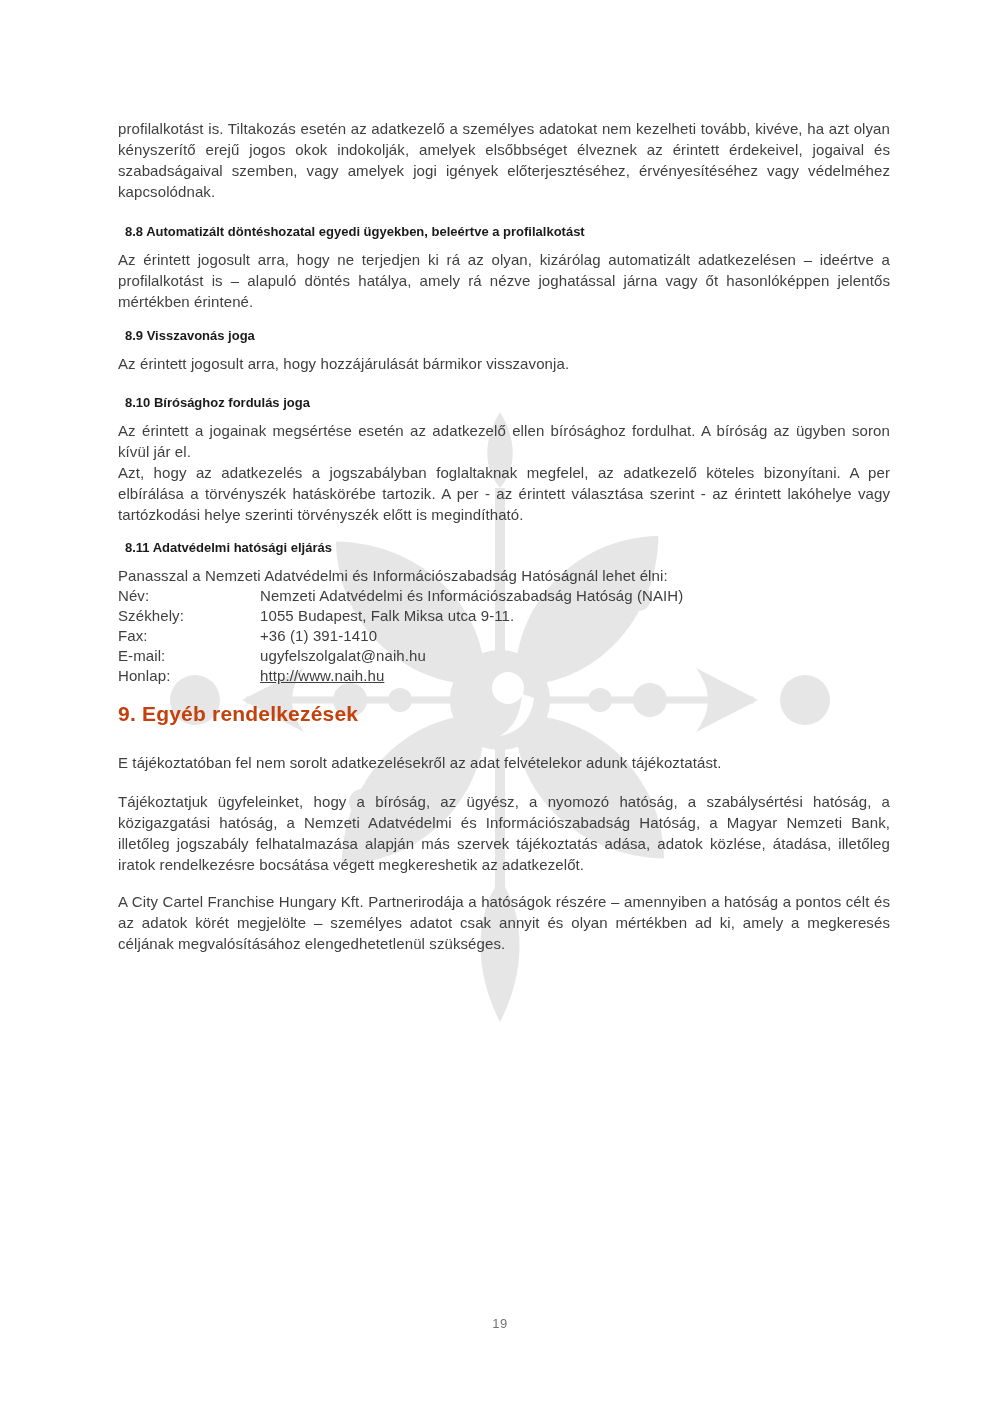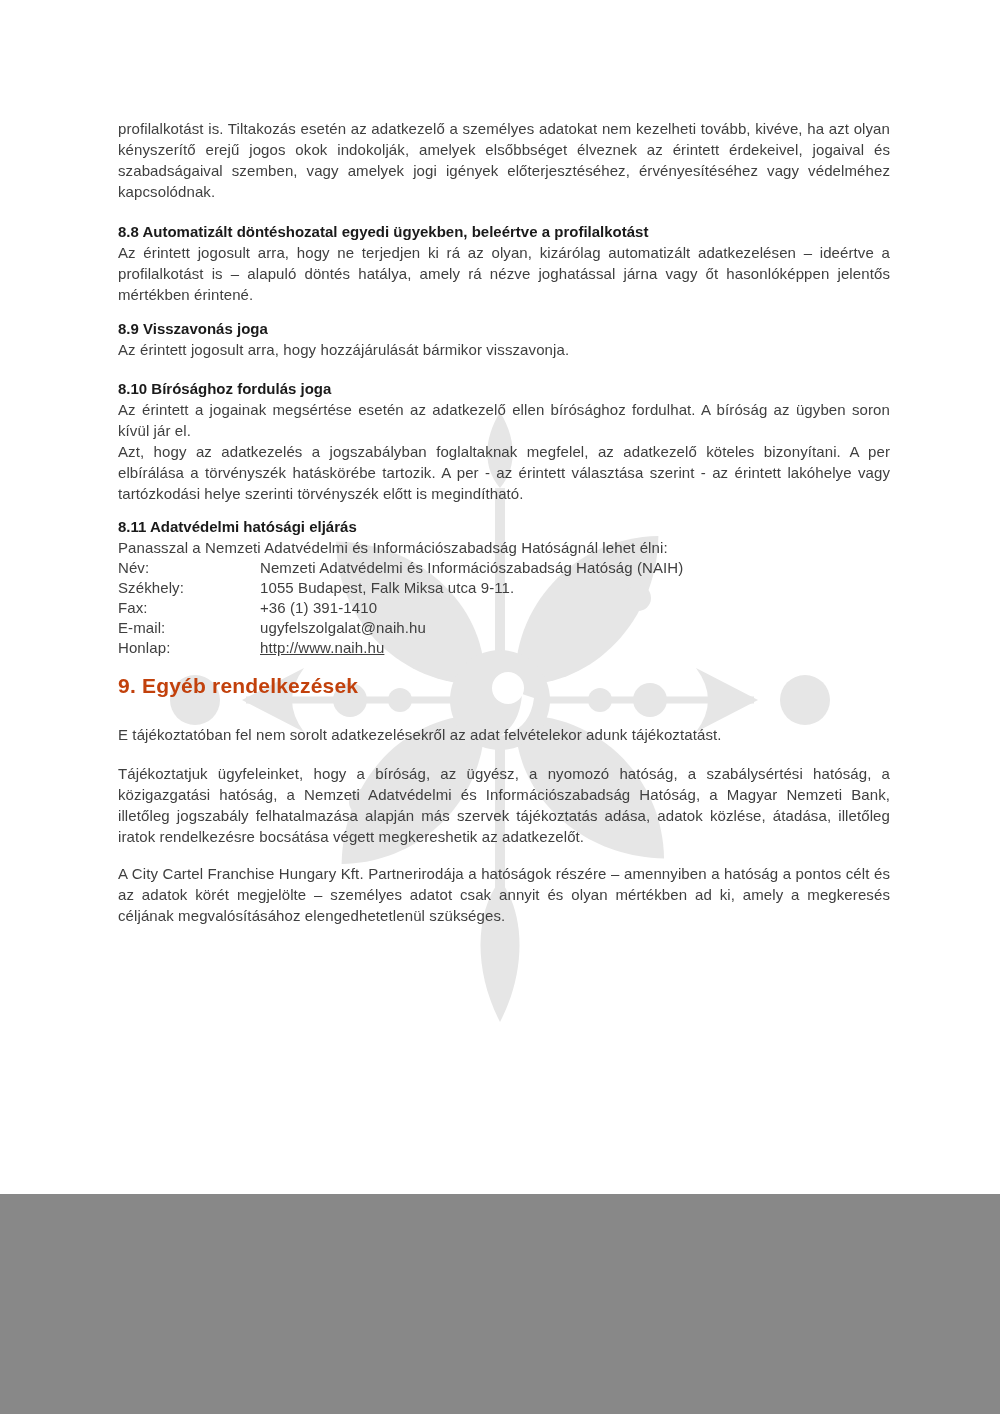--- a/index.html
+++ b/index.html
@@ -1,19 +1,19 @@
 <!DOCTYPE html>
 <html><head>
 <meta charset="utf-8">
 <style>
   html, body { margin: 0; padding: 0; background: #888; }
   .page {
     position: relative;
     width: 1000px;
-    height: 1194px;
+    height: 1414px;
     margin: 0 auto;
     background: #ffffff;
     overflow: hidden;
     font-family: "Liberation Sans", sans-serif;
     text-decoration: underline;
   }
   .watermark {
     position: absolute;
     left: 170px;
     top: 405px;
@@ -27,22 +27,22 @@
     width: 772px;
     z-index: 1;
     color: #3f3f3f;
     font-size: 15px;
     line-height: 21px;
     letter-spacing: 0.1px;
   }
   .content p { margin: 0; }
   .just { text-align: justify; }
   h3.sec {
-    margin: 0;
-    font-size: 15px;
+    margin: 7px;
+    font-size: 13px;
     line-height: 21px;
     font-weight: 700;
     color: #1a1a1a;
     letter-spacing: 0;
   }
   h2.chapter {
     margin: 0;
     font-size: 21px;
     line-height: 25px;
     font-weight: 700;

